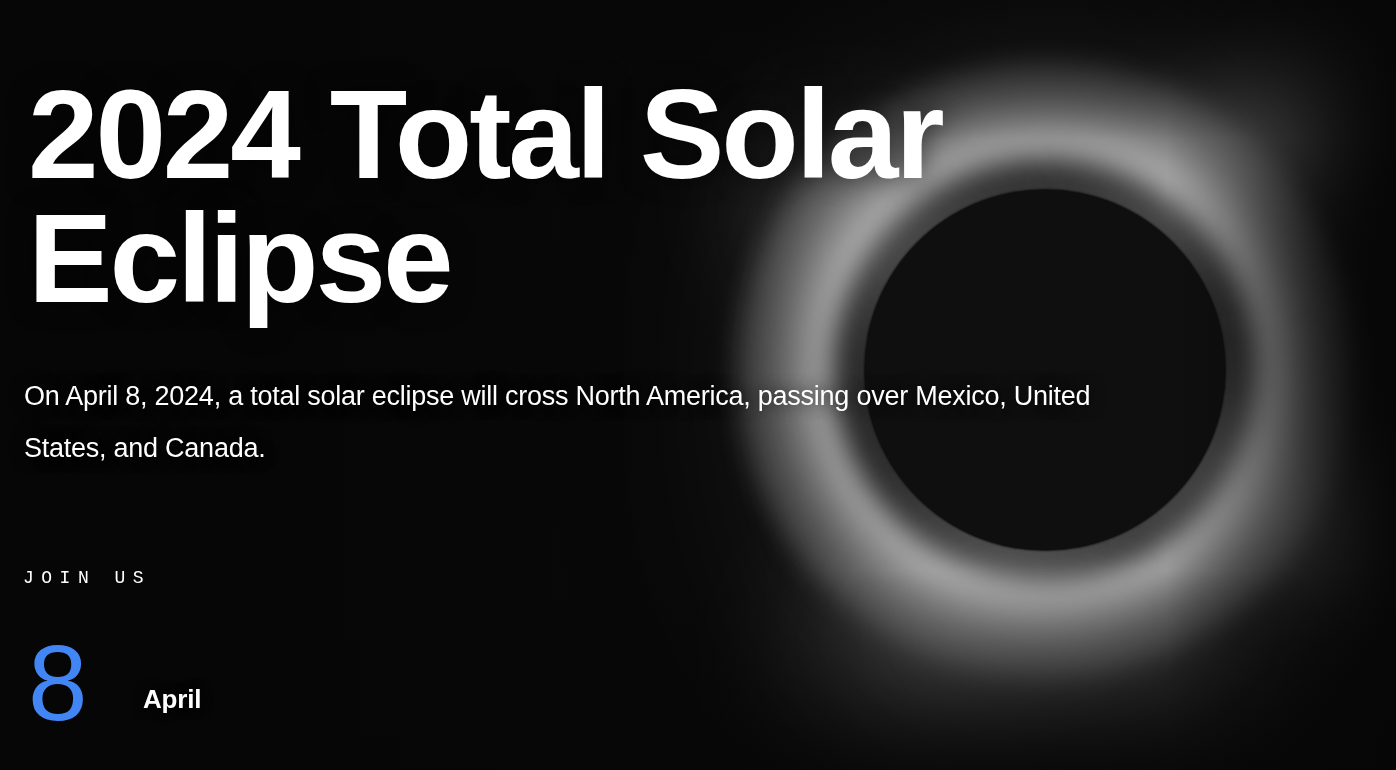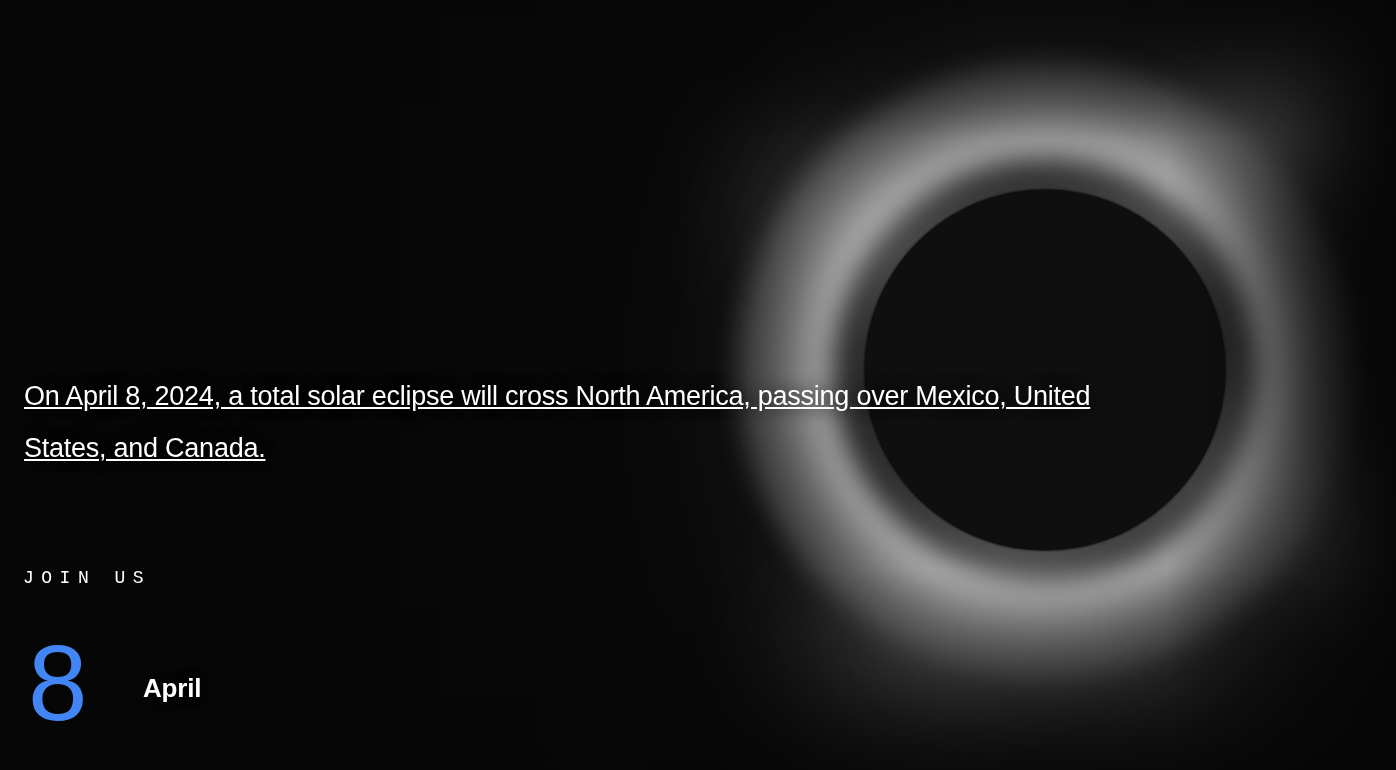--- a/index.html
+++ b/index.html
@@ -154,21 +154,20 @@
     left: 24px;
     top: 370px;
     margin: 0;
     font-size: 27px;
     line-height: 52px;
     font-weight: 400;
     letter-spacing: -0.25px;
     color: #ffffff;
     max-width: 1130px;
     text-shadow: 0 0 16px rgba(0,0,0,0.75);
-    text-decoration: underline;
   }
 
   .join-label {
     position: absolute;
     left: 23px;
     top: 568px;
     font-family: "Liberation Mono", "DejaVu Sans Mono", monospace;
     font-size: 18px;
     font-weight: 400;
     letter-spacing: 7.5px;
@@ -194,21 +193,21 @@
     display: block;
   }
 
   .date-month {
     font-size: 26px;
     font-weight: 700;
     letter-spacing: -0.2px;
     color: #ffffff;
     text-shadow: 0 0 12px rgba(0,0,0,0.7);
     position: relative;
-    top: 5px;
+    top: 16px;
   }
 </style>
 </head>
 <body>
 
 <div class="hero">
 
   <div class="eclipse-scene">
     <div class="corona-haze"></div>
     <div class="streamer s4"></div>
@@ -216,20 +215,21 @@
     <div class="streamer s2"></div>
     <div class="streamer s3"></div>
     <div class="streamer s5"></div>
     <div class="corona-inner"></div>
     <div class="moon-disc"></div>
     <div class="vignette"></div>
   </div>
 
   <div class="content">
 
+    <h1 class="headline">2024 Total Solar Eclipse</h1>
 
     <p class="lede">On April 8, 2024, a total solar eclipse will cross North America, passing over Mexico, United States, and Canada.</p>
 
     <div class="join-label">JOIN US</div>
 
     <div class="date-block">
       <span class="date-day">8</span>
       <span class="date-month">April</span>
     </div>
 

